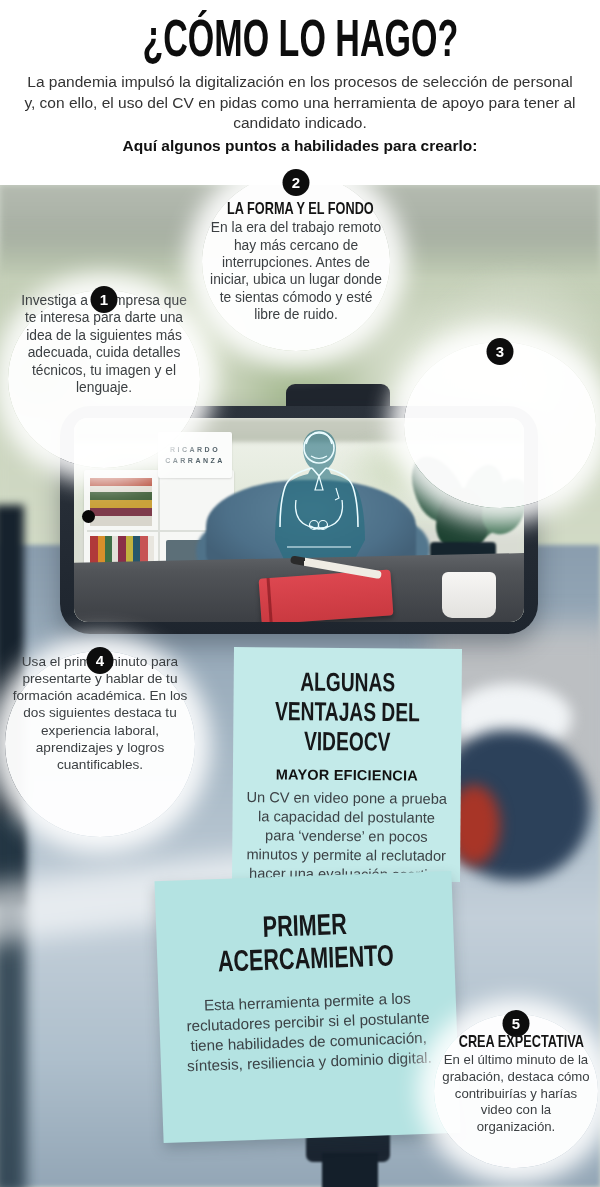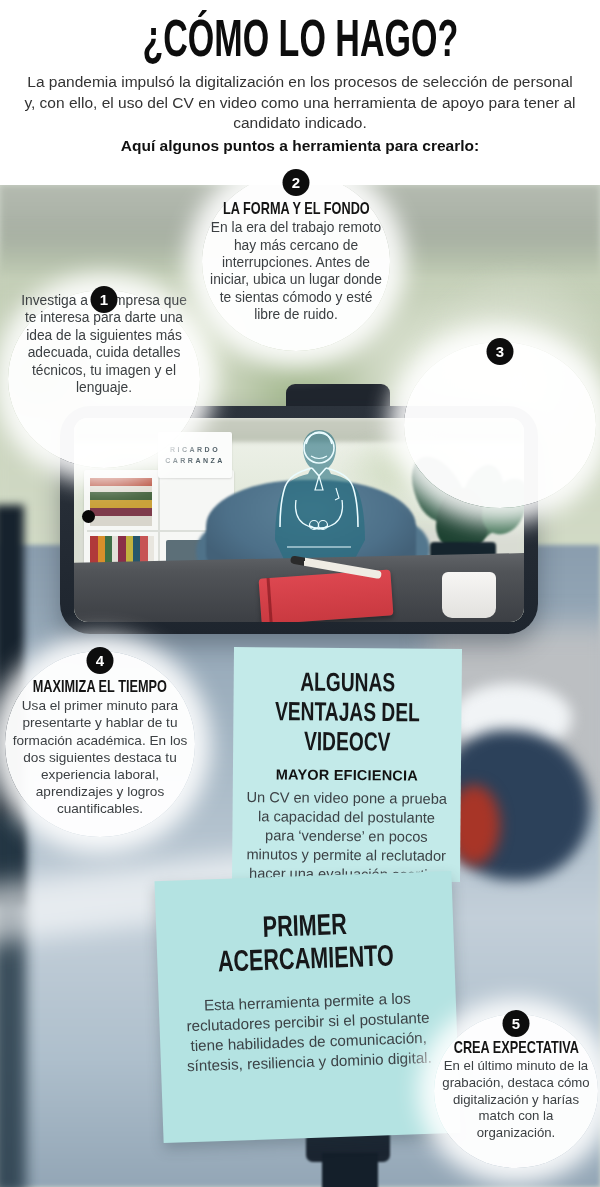--- a/index.html
+++ b/index.html
@@ -89,42 +89,42 @@
   .note h3{margin:14px 0 2px 0;font-size:14.5px;font-weight:700;color:#111;letter-spacing:.2px;}
   .note p{margin:6px 0 0 0;font-size:14.6px;line-height:1.3;color:#3c4246;}
   .note2 p{margin-top:20px;font-size:15.2px;}
 
   
   .callout{position:absolute;z-index:5;border-radius:50%;background:rgba(255,255,255,.97);
            box-shadow:0 0 22px 16px rgba(255,255,255,.9);text-align:center;box-sizing:border-box;
            display:flex;flex-direction:column;justify-content:flex-start;}
   .badge{position:absolute;top:-4px;left:50%;transform:translateX(-50%);width:27px;height:27px;border-radius:50%;
          background:#0d0d0d;color:#fff;font-size:15px;font-weight:700;line-height:27px;text-align:center;}
-  .callout h4{margin:28px 0 0 0;font-size:15.5px;line-height:1.05;font-weight:800;color:#141414;}
+  .callout h4{margin:28px 0 0 0;font-size:15.5px;line-height:1.05;font-weight:800;color:#141414;text-align:right;}
   .callout h4 span{display:inline-block;transform:scale(.82,1.08);transform-origin:center;}
   .callout p{margin:2px 0 0 0;font-size:13.8px;line-height:1.26;color:#3c4043;padding:0 6px;}
   .c1{left:8px;top:290px;width:192px;height:178px;}
   .c2{left:202px;top:173px;width:188px;height:178px;}
   .c3{left:404px;top:342px;width:192px;height:166px;}
   .c4{left:5px;top:651px;width:190px;height:186px;}
   .c5{left:434px;top:1014px;width:164px;height:154px;}
   .c3 p{font-size:13.4px;padding:0 2px;}
   .c4 p{font-size:13.6px;}
-  .c5 h4{margin-top:26px;}
+  .c5 h4{margin-top:20px;}
   .c5 p{font-size:13.2px;}
 </style>
 </head>
 <body>
 
 <div class="page">
 
   <div class="header">
     <h1 class="title"><span>¿CÓMO LO HAGO?</span></h1>
-    <p class="intro">La pandemia impulsó la digitalización en los procesos de selección de personal y, con ello, el uso del CV en video como una herramienta de apoyo para tener al candidato indicado.</p>
-    <p class="intro-bold">Aquí algunos puntos a herramienta para crearlo:</p>
+    <p class="intro">La pandemia impulsó la digitalización en los procesos de selección de personal y, con ello, el uso del CV en pidas como una herramienta de apoyo para tener al candidato indicado.</p>
+    <p class="intro-bold">Aquí algunos puntos a habilidades para crearlo:</p>
   </div>
 
   <div class="photo">
     <div class="layer ph-beam"></div>
     <div class="layer ph-foliage"></div>
     <div class="layer ph-bright-right"></div>
     <div class="layer ph-floor"></div>
     <div class="layer ph-wall-right"></div>
     <div class="layer ph-dark-strip"></div>
     <div class="layer ph-dark-left2"></div>
@@ -220,23 +220,22 @@
     <h4><span>LA FORMA Y EL FONDO</span></h4>
     <p>En la era del trabajo remoto hay más cercano de interrupciones. Antes de iniciar, ubica un lugar donde te sientas cómodo y esté libre de ruido.</p>
   </div>
 
   <div class="callout c3">
     <div class="badge">3</div>
   </div>
 
   <div class="callout c4">
     <div class="badge">4</div>
-    <h4><span>MAXIMIZA EL TIEMPO</span></h4>
     <p>Usa el primer minuto para presentarte y hablar de tu formación académica. En los dos siguientes destaca tu experiencia laboral, aprendizajes y logros cuantificables.</p>
   </div>
 
   <div class="callout c5">
     <div class="badge">5</div>
     <h4><span>CREA EXPECTATIVA</span></h4>
-    <p>En el último minuto de la grabación, destaca cómo digitalización y harías match con la organización.</p>
+    <p>En el último minuto de la grabación, destaca cómo contribuirías y harías video con la organización.</p>
   </div>
 
 </div>
 
 </body></html>

